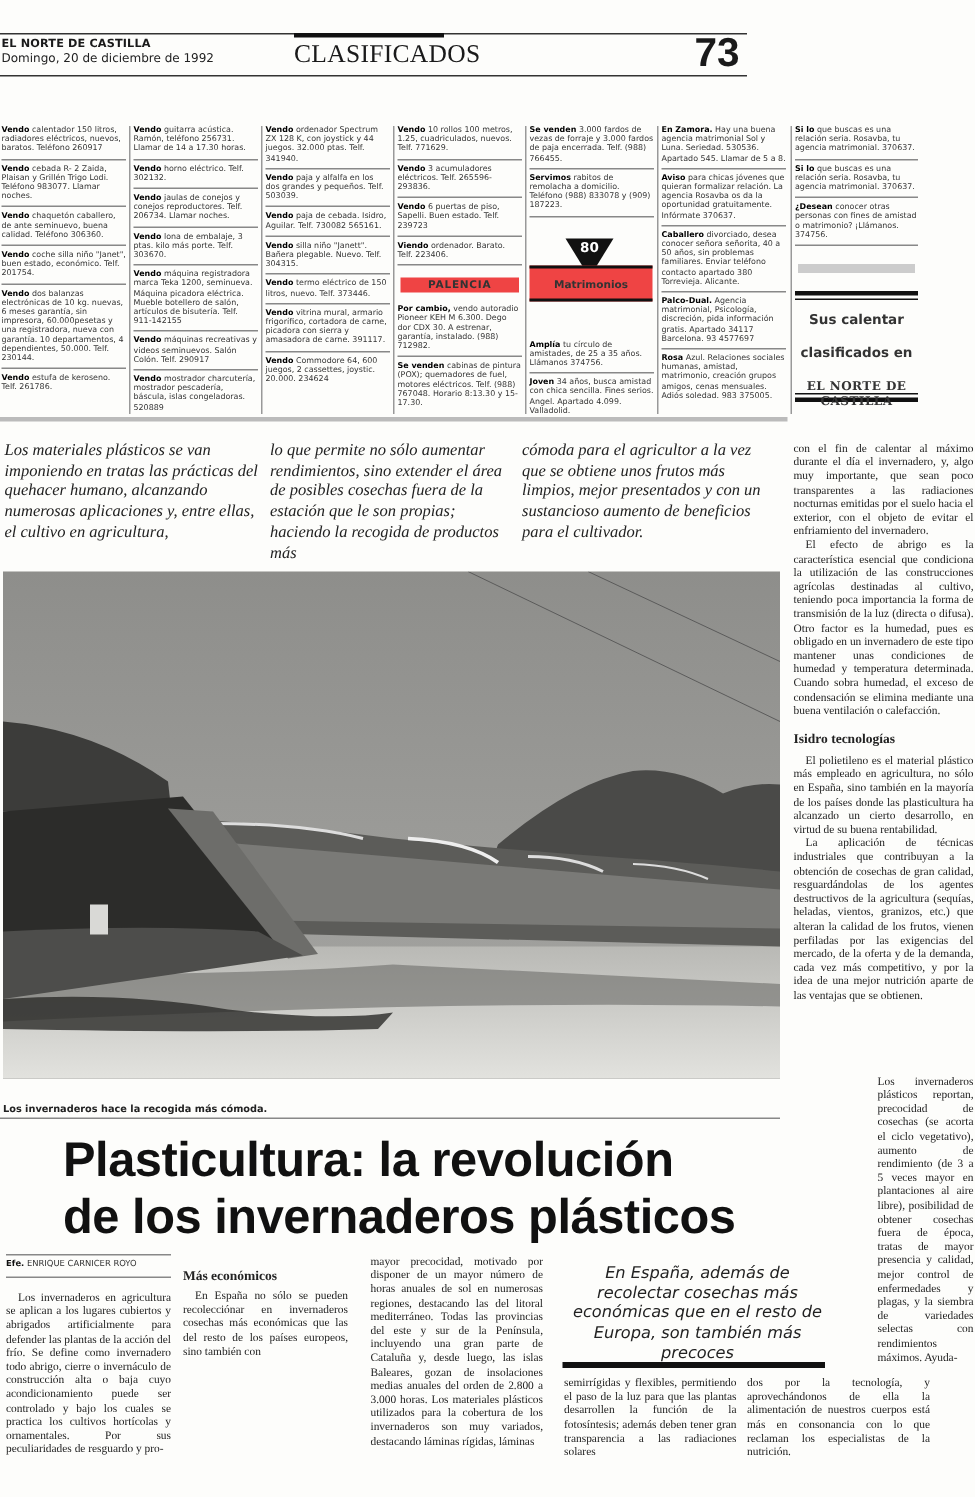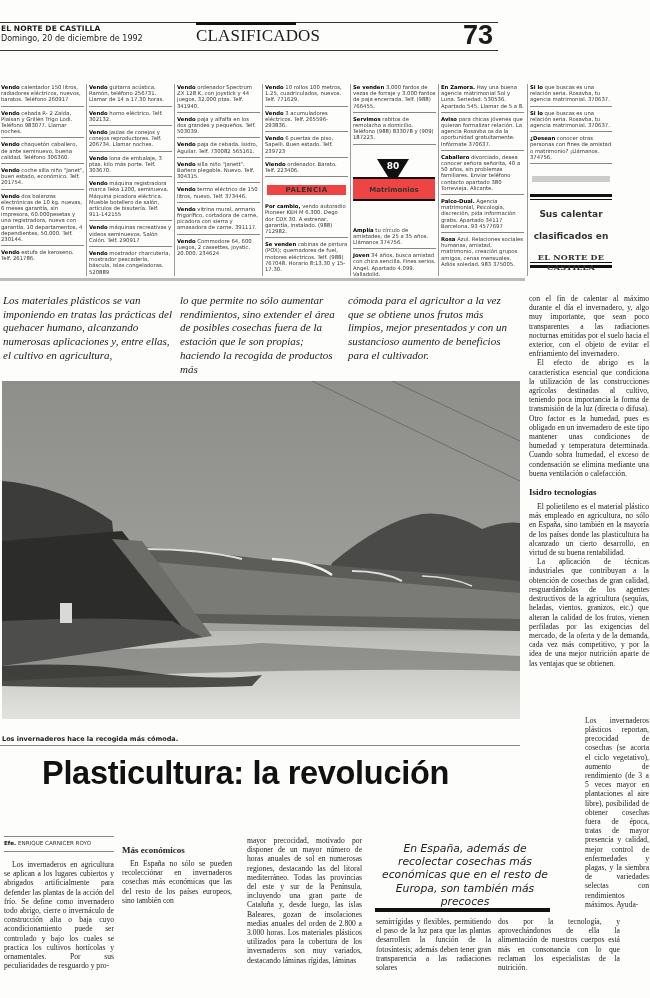--- a/index.html
+++ b/index.html
@@ -201,20 +201,21 @@
     <rect x="58" y="222" width="12" height="20" fill="#d9d9d6"></rect>
 
     <path d="M0 285 Q 80 280 150 292 Q 220 300 260 294 L 250 305 Q 150 308 0 305 Z" fill="#2a2a28" opacity="0.8"></path>
   </svg>
 </div>
 <div class="caption">Los invernaderos hace la recogida más cómoda.</div>
 <div class="caption-rule"></div>
 
 <div class="headline">
   <div>Plasticultura: la revolución</div>
+  <div>de los invernaderos plásticos</div>
 </div>
 
 <div class="byline-rule"></div>
 <div class="byline">
   <b>Efe.</b>
   <span>ENRIQUE CARNICER ROYO</span>
 </div>
 <div class="byline-rule2"></div>
 
 <div class="bcol" style="left:4px; top:860px; width:110px">

